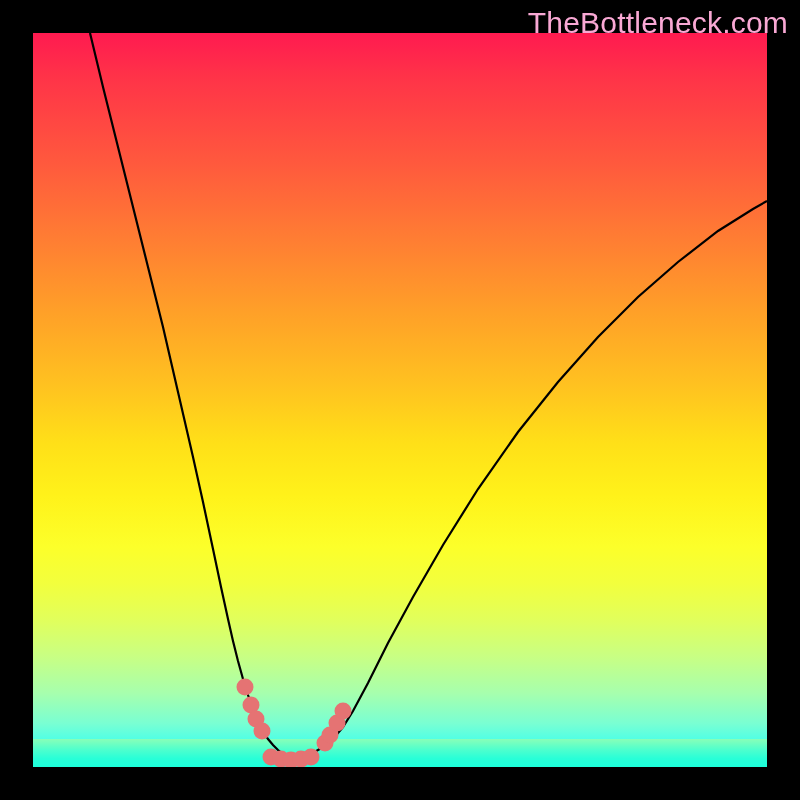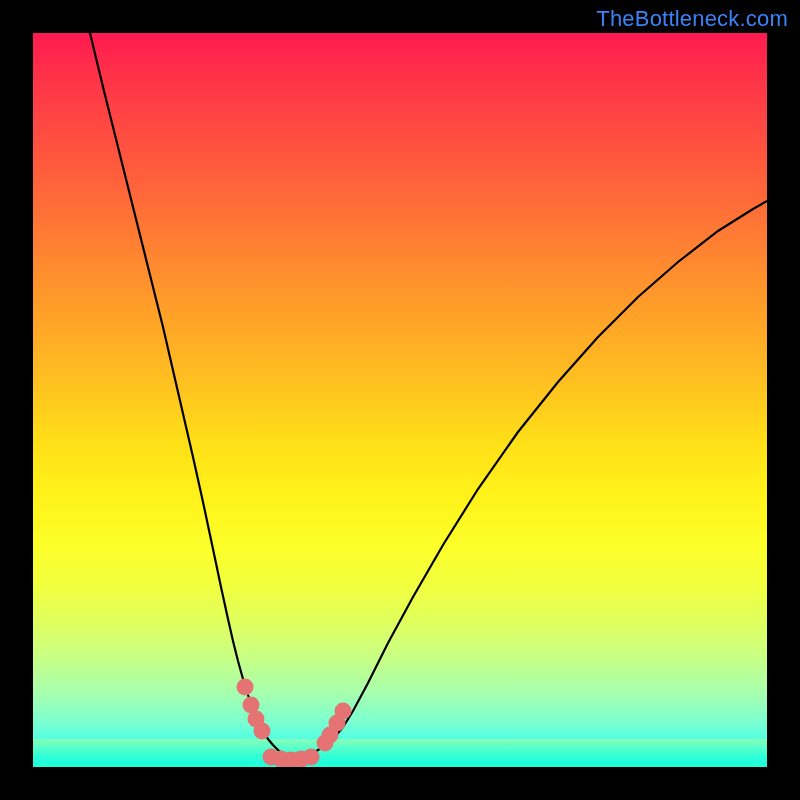--- a/index.html
+++ b/index.html
@@ -8,22 +8,22 @@
     height: 800px;
     background: #000;
     position: relative;
     overflow: hidden;
     font-family: Arial, sans-serif;
   }
   .watermark {
     position: absolute;
     top: 6px;
     right: 12px;
-    color: #3b82f6;
-    font-size: 22px;
+    color: #f9a8d4;
+    font-size: 30px;
     font-weight: 500;
     z-index: 10;
     letter-spacing: 0.2px;
   }
   .plot-area {
     position: absolute;
     left: 33px;
     top: 33px;
     width: 734px;
     height: 734px;

